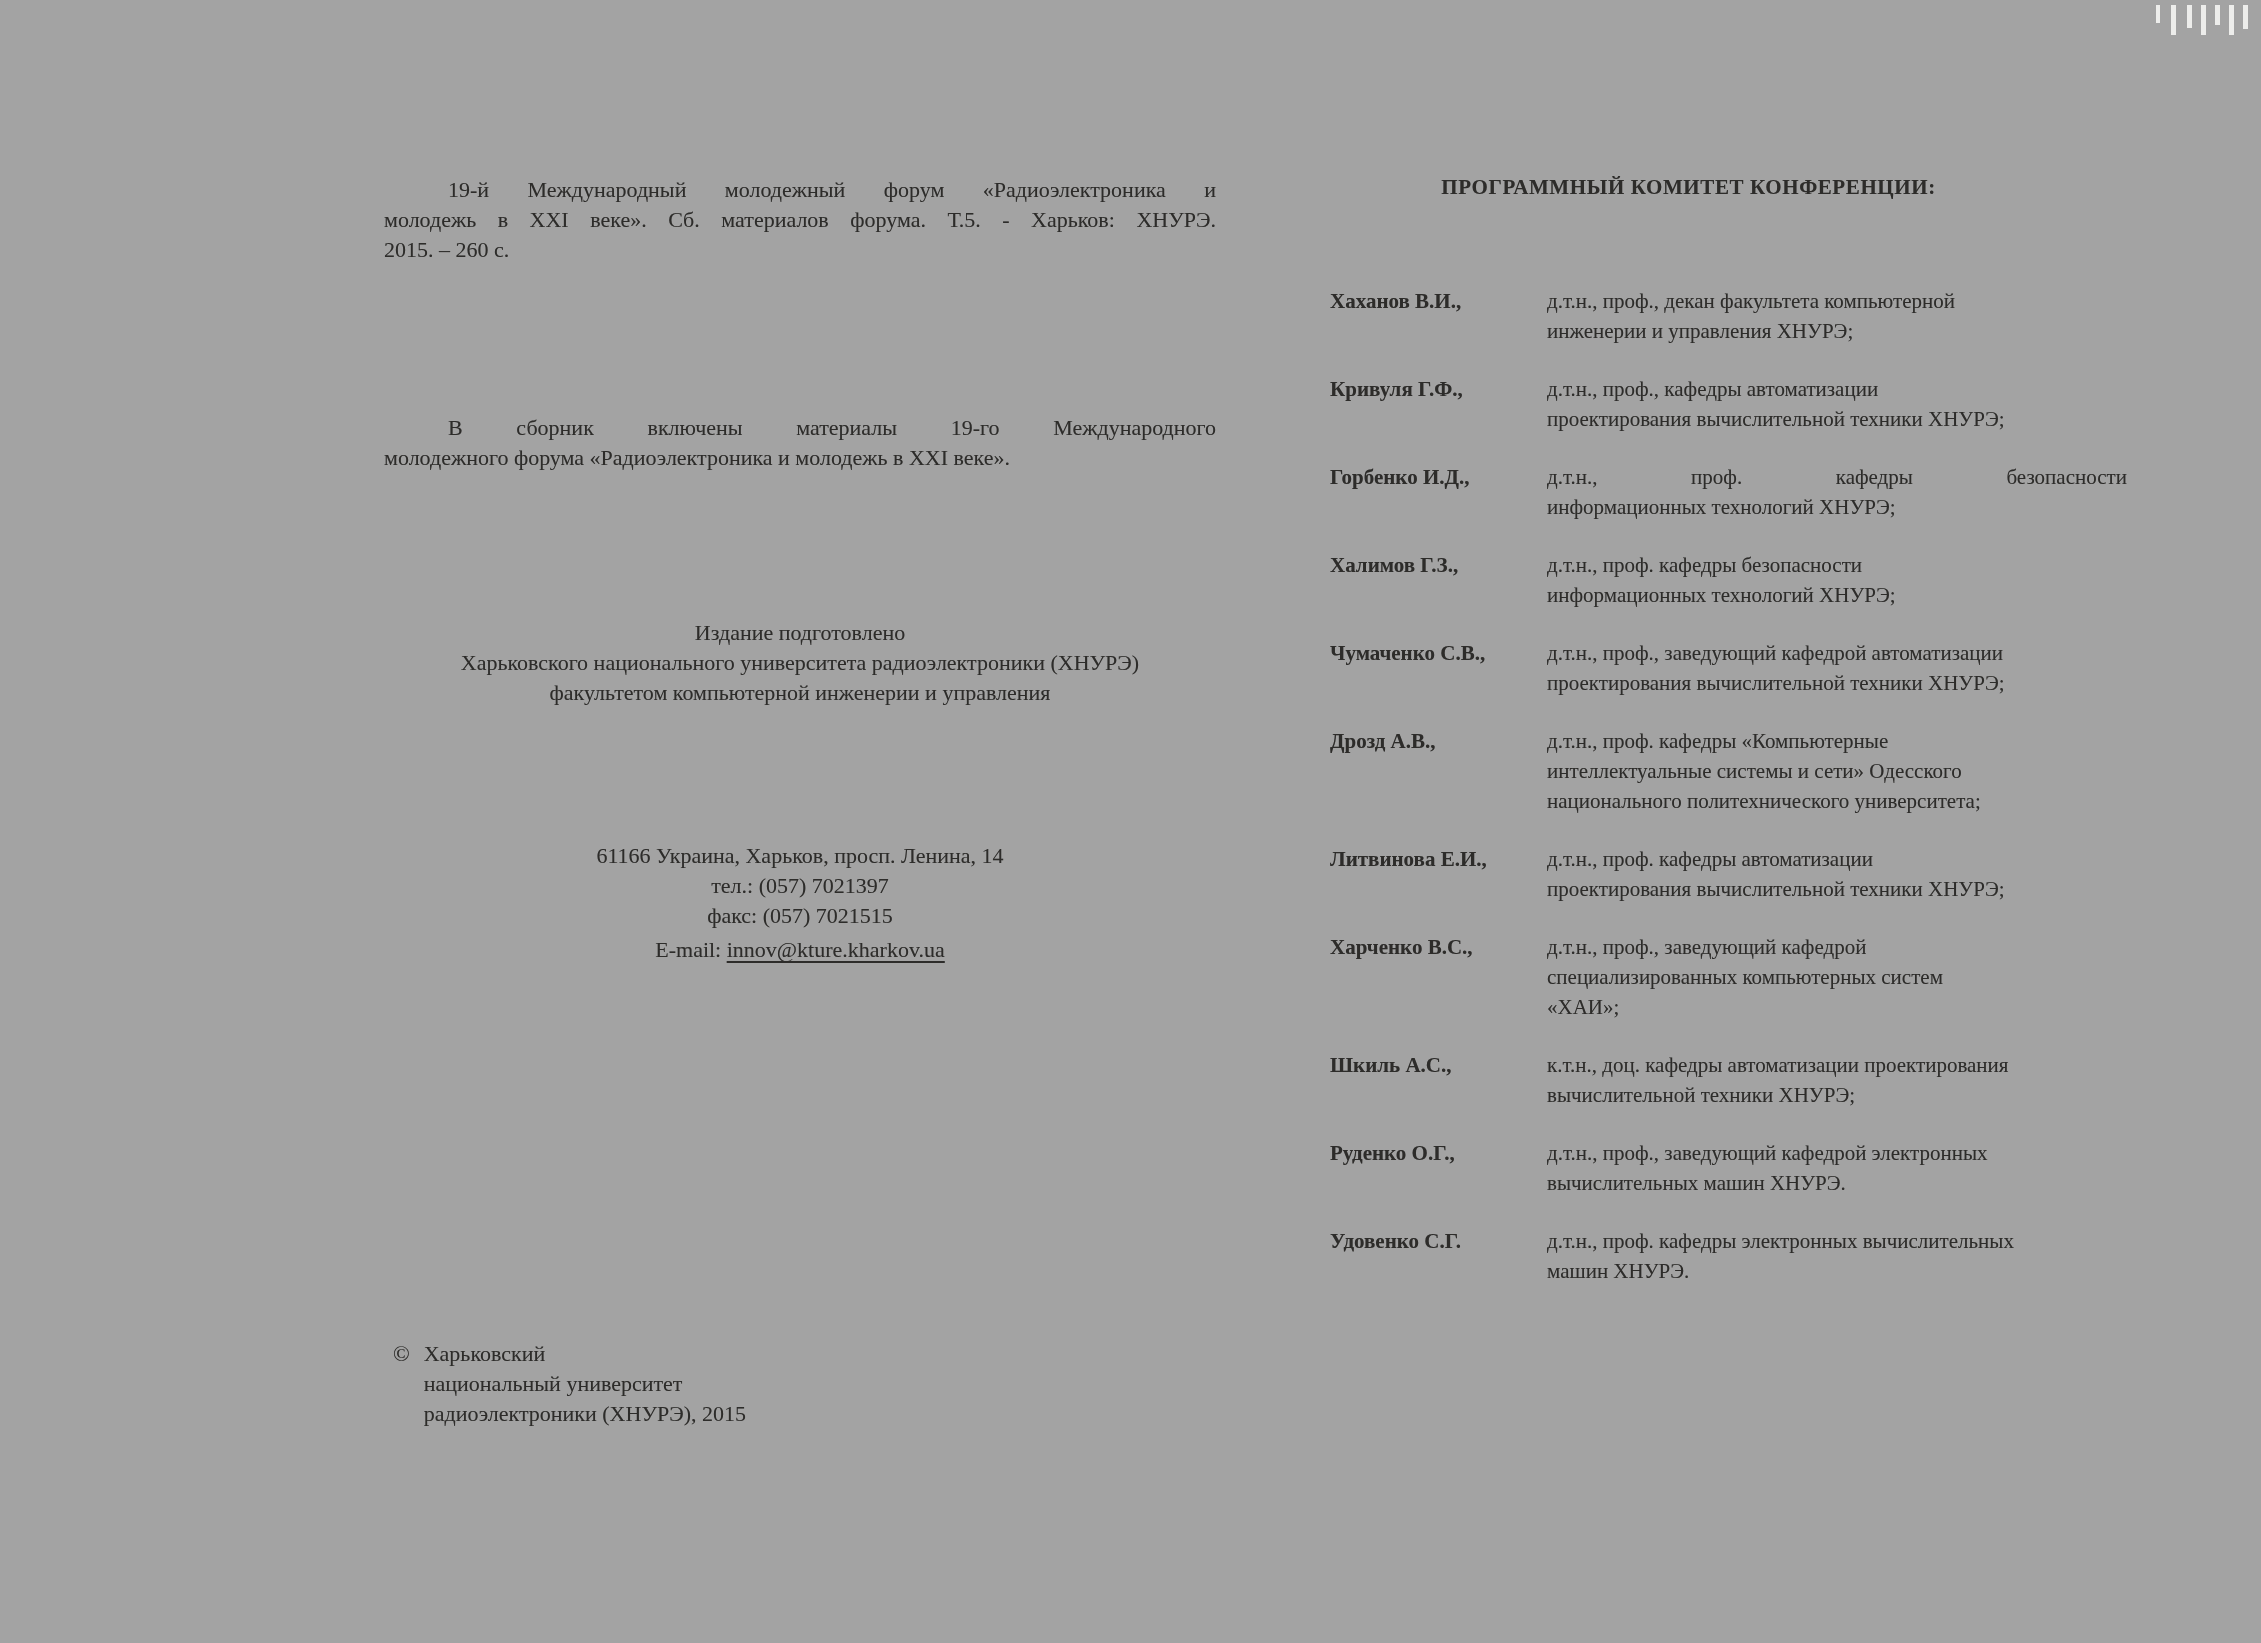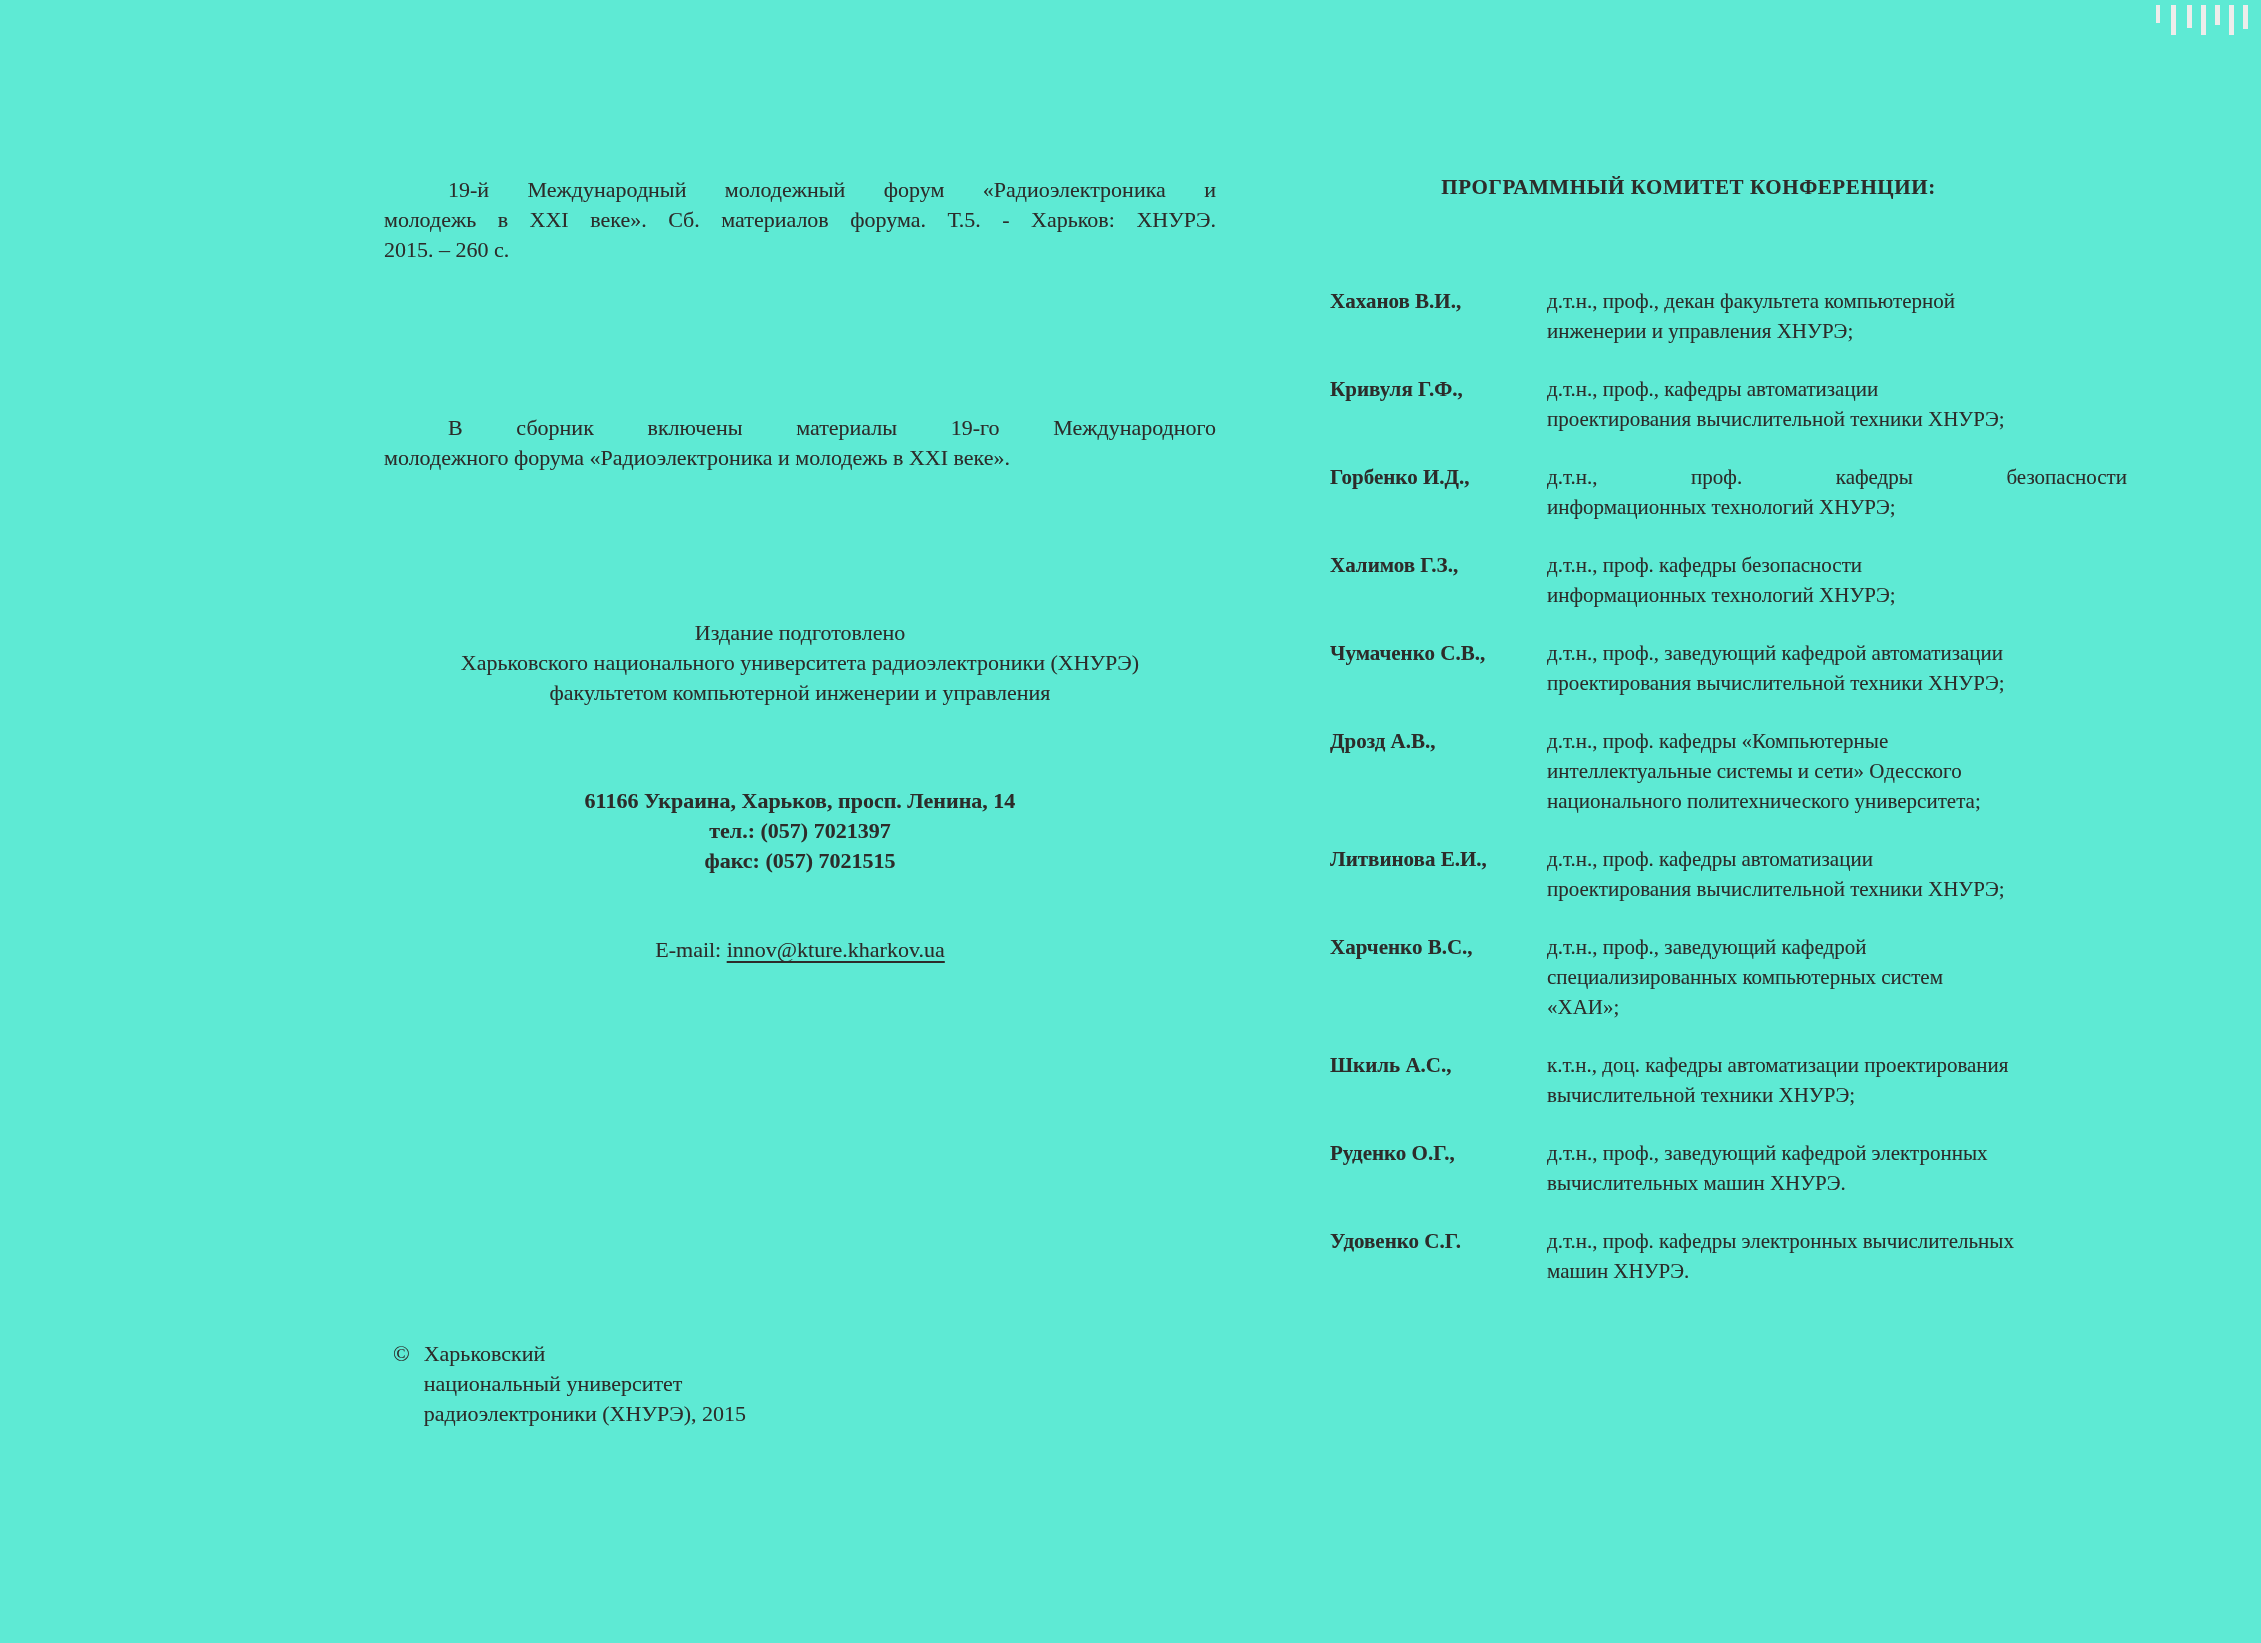--- a/index.html
+++ b/index.html
@@ -1,20 +1,20 @@
 <!DOCTYPE html>
 <html style="font-size:10.3px"><head>
 <meta charset="utf-8">
 <style>
   html, body { margin: 0; padding: 0; background: #ffffff; }
   .page {
     position: relative;
     width: 2261px;
     height: 1644px;
-    background: #5eead4;
+    background: #a3a3a3;
     overflow: hidden;
     font-family: "Liberation Serif", "DejaVu Serif", serif;
     color: #2d2c2a;
     text-shadow: 0 0 0.6px rgba(40,40,40,0.25);
   }
   .block { position: absolute; }
   .line { white-space: pre-wrap; }
 
   
   .para {
@@ -123,21 +123,21 @@
       <div class="line">В сборник включены материалы 19-го Международного</div>
       <div class="line">молодежного форума «Радиоэлектроника и молодежь в XXI веке».</div>
     </div>
 
   <div class="block centered" style="top:618px;">
       <div class="line">Издание подготовлено</div>
       <div class="line">Харьковского национального университета радиоэлектроники (ХНУРЭ)</div>
       <div class="line">факультетом компьютерной инженерии и управления</div>
     </div>
 
-  <div class="block centered" style="top:786px;font-weight:bold;">
+  <div class="block centered" style="top:841px;">
       <div class="line">61166 Украина, Харьков, просп. Ленина, 14</div>
       <div class="line">тел.: (057) 7021397</div>
       <div class="line">факс: (057) 7021515</div>
     </div>
 
   <div class="block email-line">
     <span>E-mail: </span><span class="email-addr">innov@kture.kharkov.ua</span>
   </div>
 
   <div class="block copyright">

